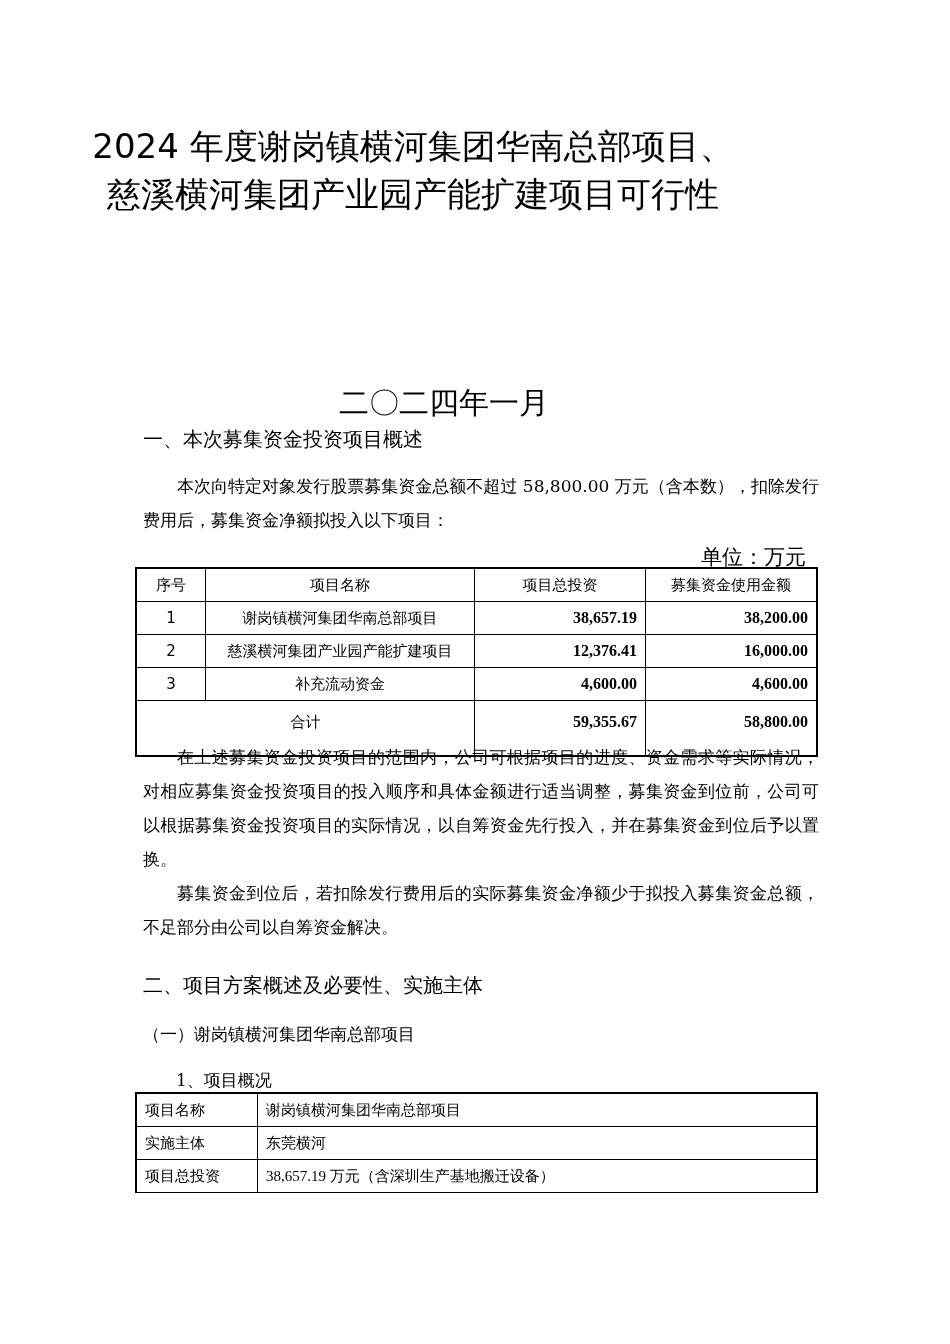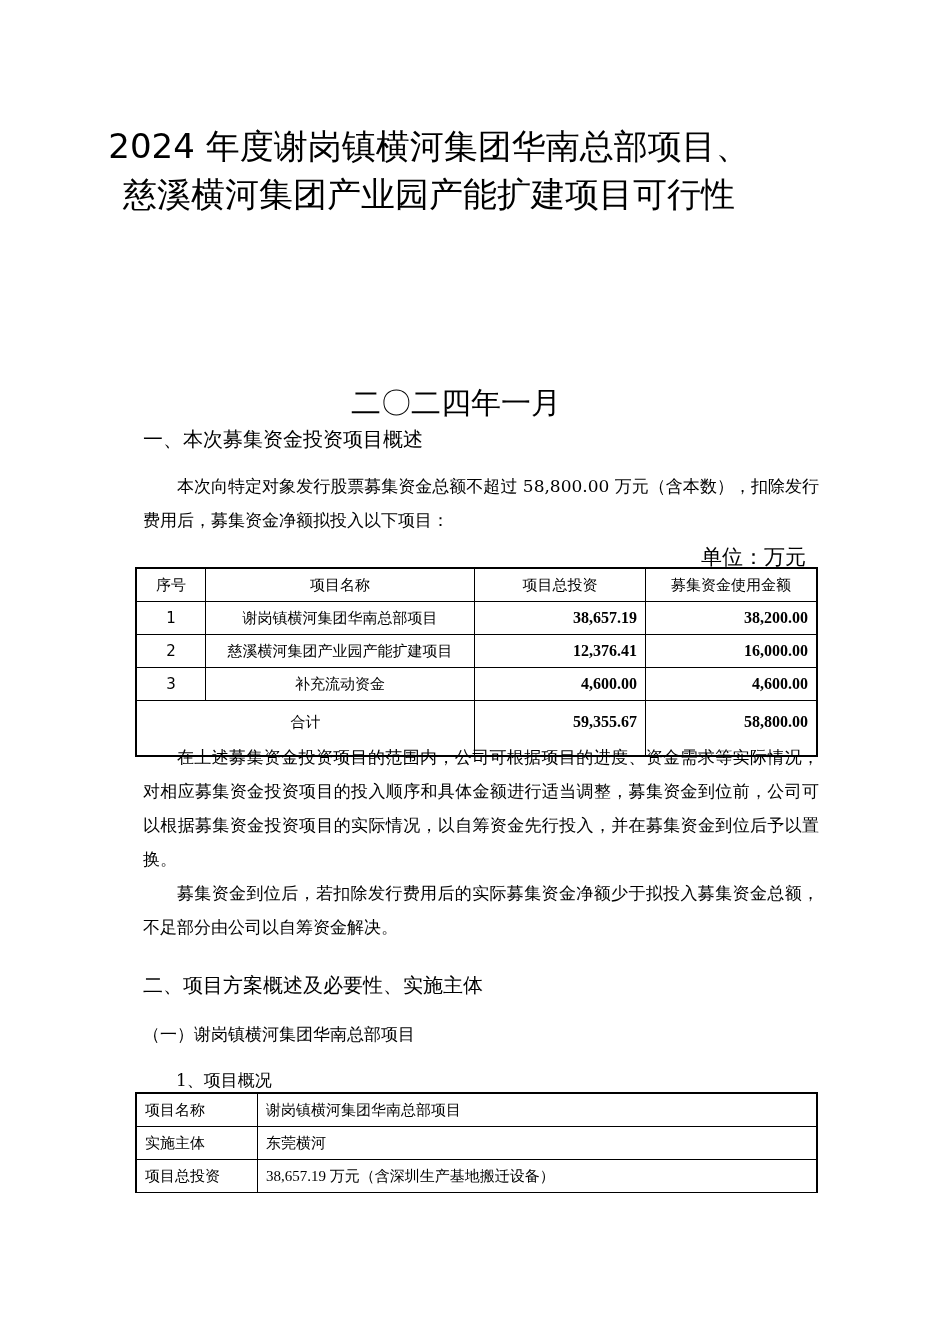--- a/index.html
+++ b/index.html
@@ -3,27 +3,27 @@
   <meta charset="utf-8">
   <style>
     html, body { margin: 0; padding: 0; background: #ffffff; }
     body {
       width: 950px; height: 1344px; position: relative; overflow: hidden;
       color: #000000;
       font-family: "DejaVu Serif", "Liberation Serif", serif;
     }
     .abs { position: absolute; }
     .title {
-      left: 16px; width: 826px; top: 122px; text-align: center;
+      left: 0; width: 826px; top: 122px; text-align: center;
       font-family: "DejaVu Sans", "Liberation Sans", sans-serif;
       font-size: 34px; line-height: 48px; letter-spacing: 0px;
     }
     .title div { white-space: nowrap; }
     .date {
-      left: 12px; width: 888px; top: 383px; text-align: center;
+      left: 0; width: 888px; top: 383px; text-align: center;
       font-family: "DejaVu Sans", "Liberation Sans", sans-serif;
       font-size: 30px; line-height: 40px;
     }
     .h1 { left: 143px; top: 424px; font-size: 20px; line-height: 30px; white-space: nowrap; }
     .h1b { left: 143px; top: 970px; font-size: 20px; line-height: 30px; white-space: nowrap; }
     .h2 { left: 143px; top: 1020px; font-size: 17px; line-height: 28px; white-space: nowrap; }
     .h3 { left: 176px; top: 1067px; font-size: 17px; line-height: 26px; white-space: nowrap; }
     .para {
       left: 143px; width: 676px; font-size: 17px; line-height: 34px;
       text-align: justify; text-indent: 34px;

